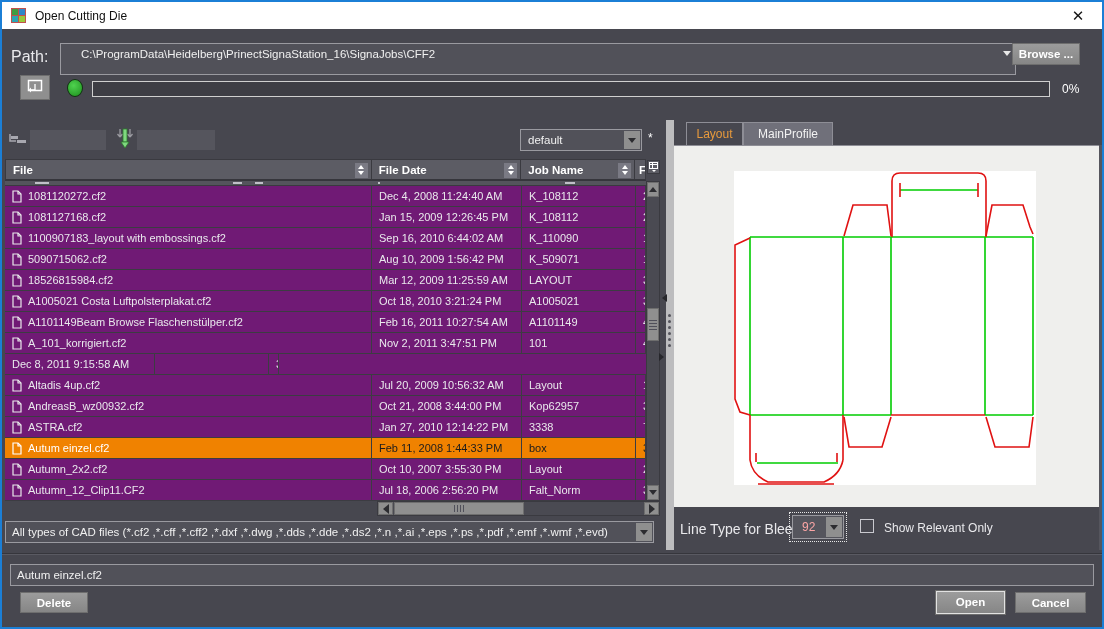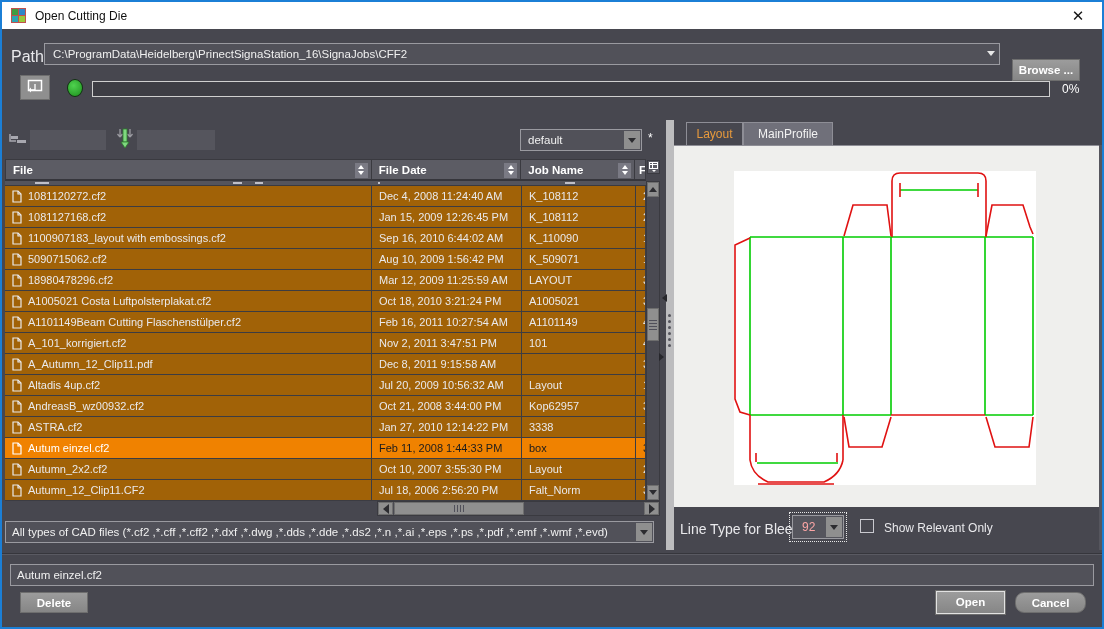--- a/index.html
+++ b/index.html
@@ -19,22 +19,22 @@
   .title-text{margin-left:9px;color:#101010;font-size:12px;}
   .close-btn{position:absolute;right:14px;top:4px;width:20px;height:20px;color:#111;font-size:15px;line-height:20px;text-align:center;cursor:default;}
   
   .btn{background:linear-gradient(#9c9c9c,#868686);border:1px solid #6e6e6e;color:#fff;font-size:11.5px;font-weight:bold;text-align:center;position:absolute;line-height:20px;}
   .field{background:#515159;border:1px solid #9a9aa0;color:#f0f0f0;font-size:11.5px;position:absolute;}
   .combo-arrow{position:absolute;right:1px;top:1px;bottom:1px;width:16px;background:#8f8f8f;display:flex;align-items:center;justify-content:center;}
   .combo-arrow:after{content:"";border:4px solid transparent;border-top:5px solid #2c2c30;margin-top:4px;}
   .plain-arrow{position:absolute;right:4px;top:7px;border:4px solid transparent;border-top:5px solid #e8e8e8;}
   
   .path-label{position:absolute;left:9px;top:46px;font-size:16px;}
-  .path-combo{left:42px;top:41px;width:956px;height:22px;line-height:20px;padding-left:8px;}
-  .browse-btn{left:1010px;top:41px;width:68px;height:22px;margin-top:16px;}
+  .path-combo{left:58px;top:41px;width:956px;height:32px;line-height:20px;padding-left:20px;}
+  .browse-btn{left:1010px;top:41px;width:68px;height:22px;}
   
   .monitor-btn{position:absolute;left:18px;top:73px;width:30px;height:25px;background:#8f8f8f;border:1px solid #6e6e6e;display:flex;align-items:center;justify-content:center;}
   .led{position:absolute;left:65px;top:77px;width:16px;height:18px;border-radius:50%;background:radial-gradient(circle at 40% 35%,#4fd24f,#1d8f1d);border:1px solid #123312;}
   .progress{position:absolute;left:90px;top:79px;width:958px;height:16px;border:1px solid #cfcfcf;background:#3d3d44;}
   .progress-label{position:absolute;left:1060px;top:80px;font-size:12px;color:#fff;}
   
   .flt-field{background:#55555d;border:none;}
   .f1{left:28px;top:128px;width:76px;height:20px;}
   .f2{left:135px;top:128px;width:78px;height:20px;}
   .tree-icon{position:absolute;left:7px;top:131px;}
@@ -46,21 +46,21 @@
   .tbl-header{display:flex;height:22px;background:#5c5c64;border:1px solid #3a3a40;border-bottom:2px solid #36363c;font-weight:bold;font-size:11.5px;color:#fff;}
   .th{display:flex;align-items:center;padding-left:7px;border-right:1px solid #3a3a40;position:relative;overflow:hidden;white-space:nowrap;}
   .th-file{width:367px;}.th-date{width:150px;}.th-job{width:114px;}.th-fil{width:10px;padding-left:4px;border-right:none;}
   .sortbox{position:absolute;right:3px;top:3px;width:13px;height:15px;background:#7a7a84;display:flex;flex-direction:column;align-items:center;justify-content:center;gap:2px;}
   .sortbox .up{border:3.5px solid transparent;border-bottom:4.5px solid #fff;margin-top:-2px;}
   .sortbox .dn{border:3.5px solid transparent;border-top:4.5px solid #fff;}
   .col-cfg{position:absolute;left:645px;top:158px;width:13px;height:14px;background:#5c5c64;border:1px solid #3a3a40;display:flex;align-items:center;justify-content:center;}
   .partial-row{position:absolute;left:3px;top:179px;width:641px;height:5px;background:#54545c;border-bottom:1px solid #3a3a40;overflow:hidden;}
   .partial-row i{position:absolute;background:#c0c0c8;height:2px;top:1px;}
   .tbl-body{position:absolute;left:3px;top:184px;width:641px;}
-  .row{display:flex;height:21px;background:#a16207;border-bottom:1px solid #3c3c42;font-size:11px;color:#e9e9ec;}
+  .row{display:flex;height:21px;background:#701a75;border-bottom:1px solid #3c3c42;font-size:11px;color:#e9e9ec;}
   .row .cell{display:flex;align-items:center;padding-left:7px;border-right:1px solid #3c3c42;overflow:hidden;white-space:nowrap;}
   .c-file{width:367px;}.c-date{width:150px;}.c-job{width:114px;}.c-count{width:10px;padding-left:3px;border-right:none;}
   .row.selected{background:#f08200;color:#1c1c1c;}
   .row.selected .c-file{color:#ffffff;}
   .page-ico{width:10px;height:13px;margin-right:6px;flex:none;}
   
   .vscroll{position:absolute;left:644px;top:179px;width:14px;height:320px;background:#4a4a52;border:1px solid #3a3a40;}
   .sb-btn{position:absolute;left:0;width:12px;height:15px;background:#8f8f8f;border:1px solid #6e6e6e;display:flex;align-items:center;justify-content:center;}
   .sb-up{top:0;} .sb-dn{bottom:0;}
   .tri-up{border:4px solid transparent;border-bottom:5px solid #2c2c30;margin-top:-4px;}
@@ -96,21 +96,21 @@
   .bleed-row{position:absolute;left:672px;top:505px;width:425px;height:43px;background:#47474f;}
   .bleed-label{position:absolute;left:6px;top:14px;font-size:14px;}
   .bleed-combo{position:absolute;left:118px;top:8px;width:52px;height:24px;background:#55555d;border:1px solid #9a9aa0;outline:1px dotted #e8e8e8;outline-offset:2px;color:#fca5a5;font-size:12px;line-height:22px;padding-left:9px;}
   .chk{position:absolute;left:186px;top:12px;width:14px;height:14px;background:#47474f;border:1px solid #c9c9cf;}
   .chk-label{position:absolute;left:210px;top:14px;font-size:12px;}
   
   .bottom-divider{position:absolute;left:0;top:551px;width:1100px;height:2px;border-top:1px solid #36363c;border-bottom:1px solid #5a5a62;}
   .fname-field{left:8px;top:562px;width:1084px;height:22px;line-height:20px;padding-left:6px;}
   .delete-btn{left:18px;top:590px;width:68px;height:21px;}
   .open-btn{left:934px;top:589px;width:69px;height:23px;border:1px solid #e2e2e2;box-shadow:0 0 0 1px #6e6e6e;line-height:21px;}
-  .cancel-btn{left:1013px;top:590px;width:71px;height:21px;border-radius:9px;}
+  .cancel-btn{left:1013px;top:590px;width:71px;height:21px;}
 </style>
 </head>
 <body>
 
 <div class="window">
 
   <div class="titlebar">
     <span class="app-icon">
         <i></i>
         <i></i>
@@ -257,21 +257,21 @@
         <div class="cell c-job">K_509071</div>
         <div class="cell c-count">1</div>
       </div>
 
       <div class="row">
         <div class="cell c-file">
           <svg class="page-ico" viewBox="0 0 10 13">
             <path d="M1 1 h5 l3 3 v8 h-8 z" fill="none" stroke="currentColor" stroke-width="1.2"></path>
             <path d="M6 1 v3 h3" fill="none" stroke="currentColor" stroke-width="1.2"></path>
           </svg>
-          <span>18980478296.cf2</span>
+          <span>18526815984.cf2</span>
         </div>
         <div class="cell c-date">Mar 12, 2009 11:25:59 AM</div>
         <div class="cell c-job">LAYOUT</div>
         <div class="cell c-count">3</div>
       </div>
 
       <div class="row">
         <div class="cell c-file">
           <svg class="page-ico" viewBox="0 0 10 13">
             <path d="M1 1 h5 l3 3 v8 h-8 z" fill="none" stroke="currentColor" stroke-width="1.2"></path>
@@ -283,48 +283,41 @@
         <div class="cell c-job">A1005021</div>
         <div class="cell c-count">3</div>
       </div>
 
       <div class="row">
         <div class="cell c-file">
           <svg class="page-ico" viewBox="0 0 10 13">
             <path d="M1 1 h5 l3 3 v8 h-8 z" fill="none" stroke="currentColor" stroke-width="1.2"></path>
             <path d="M6 1 v3 h3" fill="none" stroke="currentColor" stroke-width="1.2"></path>
           </svg>
-          <span>A1101149Beam Cutting Flaschenstülper.cf2</span>
+          <span>A1101149Beam Browse Flaschenstülper.cf2</span>
         </div>
         <div class="cell c-date">Feb 16, 2011 10:27:54 AM</div>
         <div class="cell c-job">A1101149</div>
         <div class="cell c-count">4</div>
       </div>
 
       <div class="row">
         <div class="cell c-file">
           <svg class="page-ico" viewBox="0 0 10 13">
             <path d="M1 1 h5 l3 3 v8 h-8 z" fill="none" stroke="currentColor" stroke-width="1.2"></path>
             <path d="M6 1 v3 h3" fill="none" stroke="currentColor" stroke-width="1.2"></path>
           </svg>
           <span>A_101_korrigiert.cf2</span>
         </div>
         <div class="cell c-date">Nov 2, 2011 3:47:51 PM</div>
         <div class="cell c-job">101</div>
         <div class="cell c-count">4</div>
       </div>
 
       <div class="row">
-        <div class="cell c-file">
-          <svg class="page-ico" viewBox="0 0 10 13">
-            <path d="M1 1 h5 l3 3 v8 h-8 z" fill="none" stroke="currentColor" stroke-width="1.2"></path>
-            <path d="M6 1 v3 h3" fill="none" stroke="currentColor" stroke-width="1.2"></path>
-          </svg>
-          <span>A_Autumn_12_Clip11.pdf</span>
-        </div>
         <div class="cell c-date">Dec 8, 2011 9:15:58 AM</div>
         <div class="cell c-job"></div>
         <div class="cell c-count">3</div>
       </div>
 
       <div class="row">
         <div class="cell c-file">
           <svg class="page-ico" viewBox="0 0 10 13">
             <path d="M1 1 h5 l3 3 v8 h-8 z" fill="none" stroke="currentColor" stroke-width="1.2"></path>
             <path d="M6 1 v3 h3" fill="none" stroke="currentColor" stroke-width="1.2"></path>

